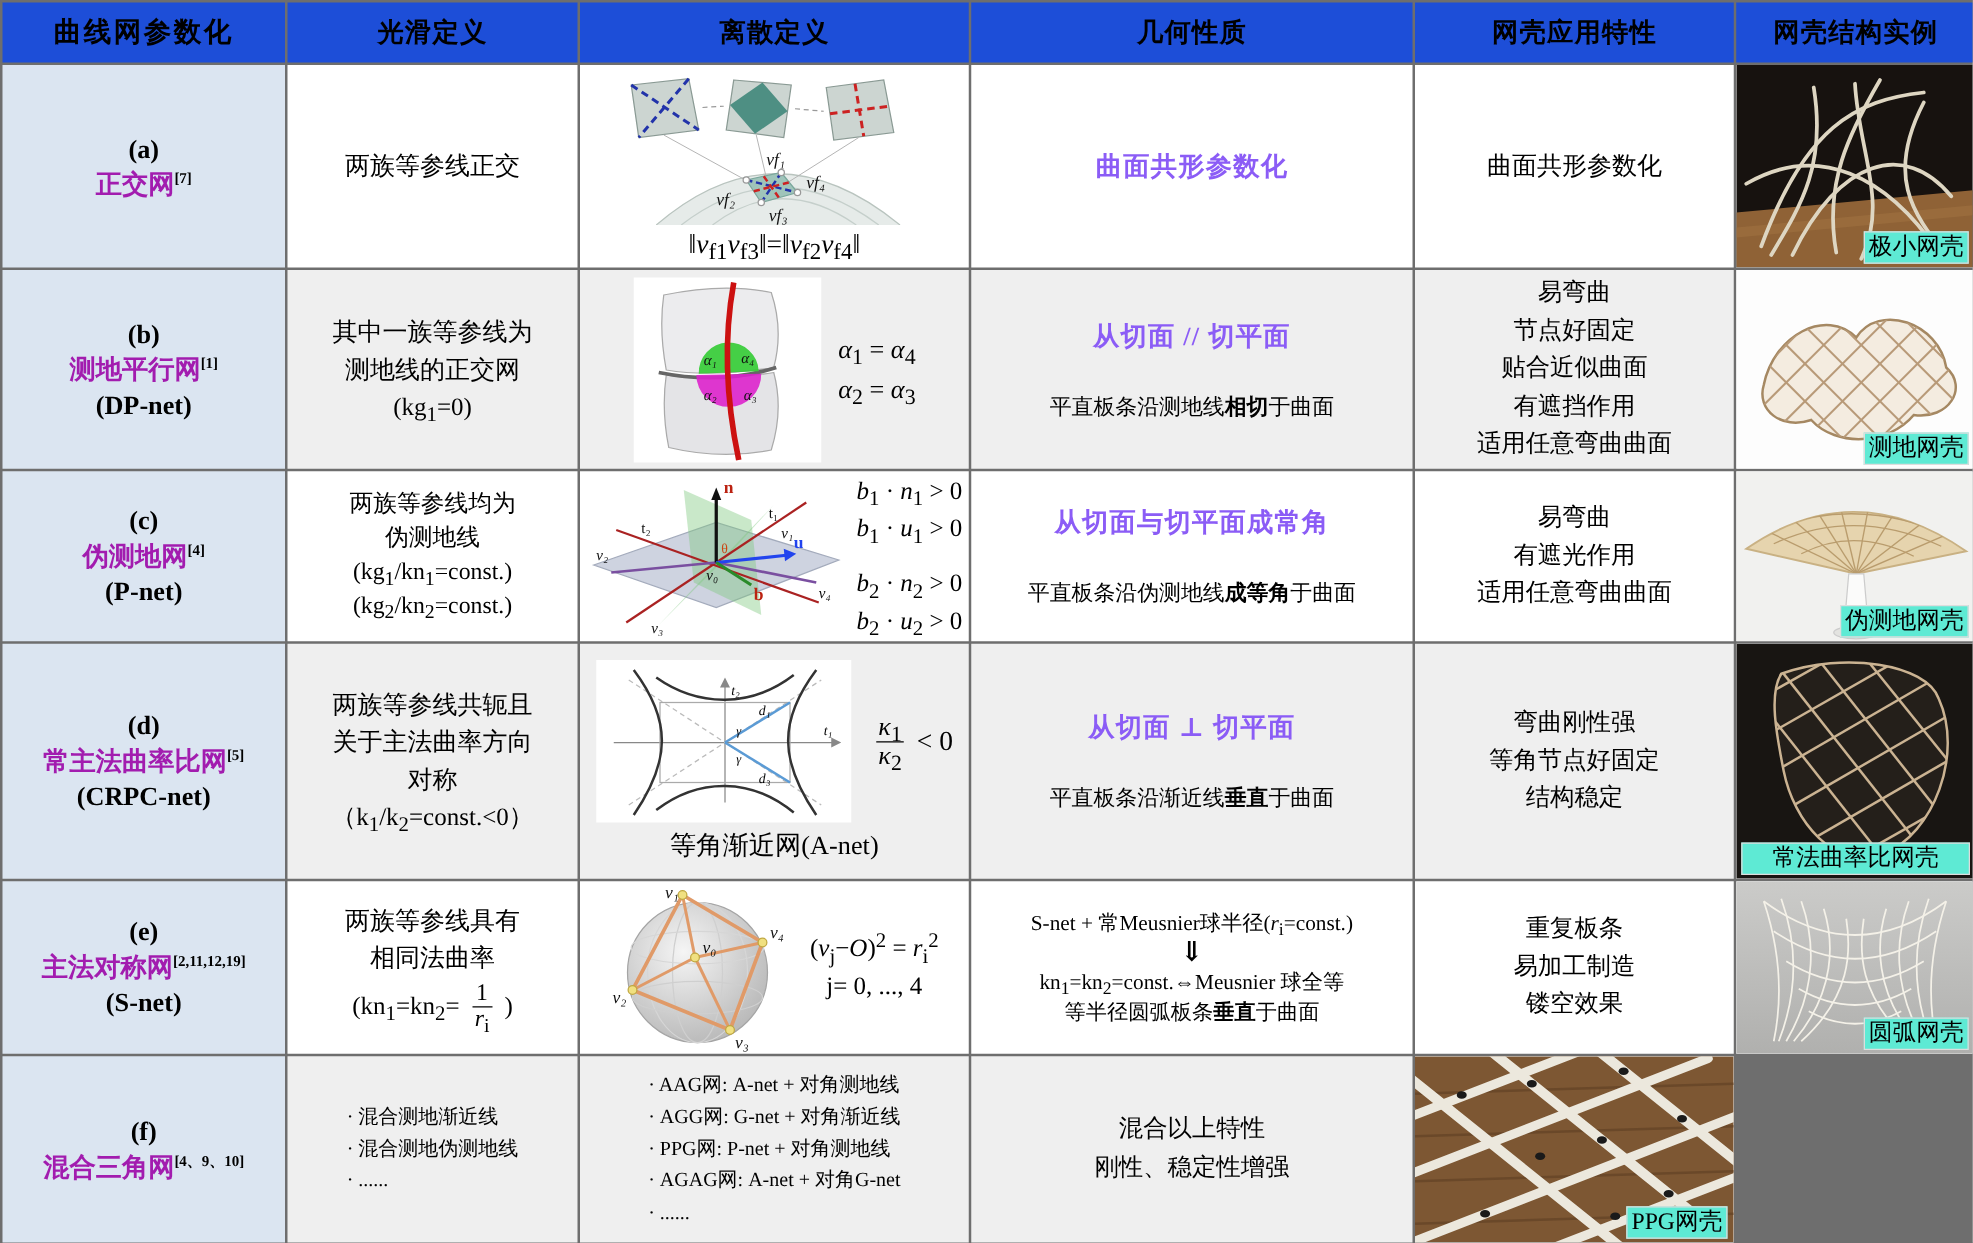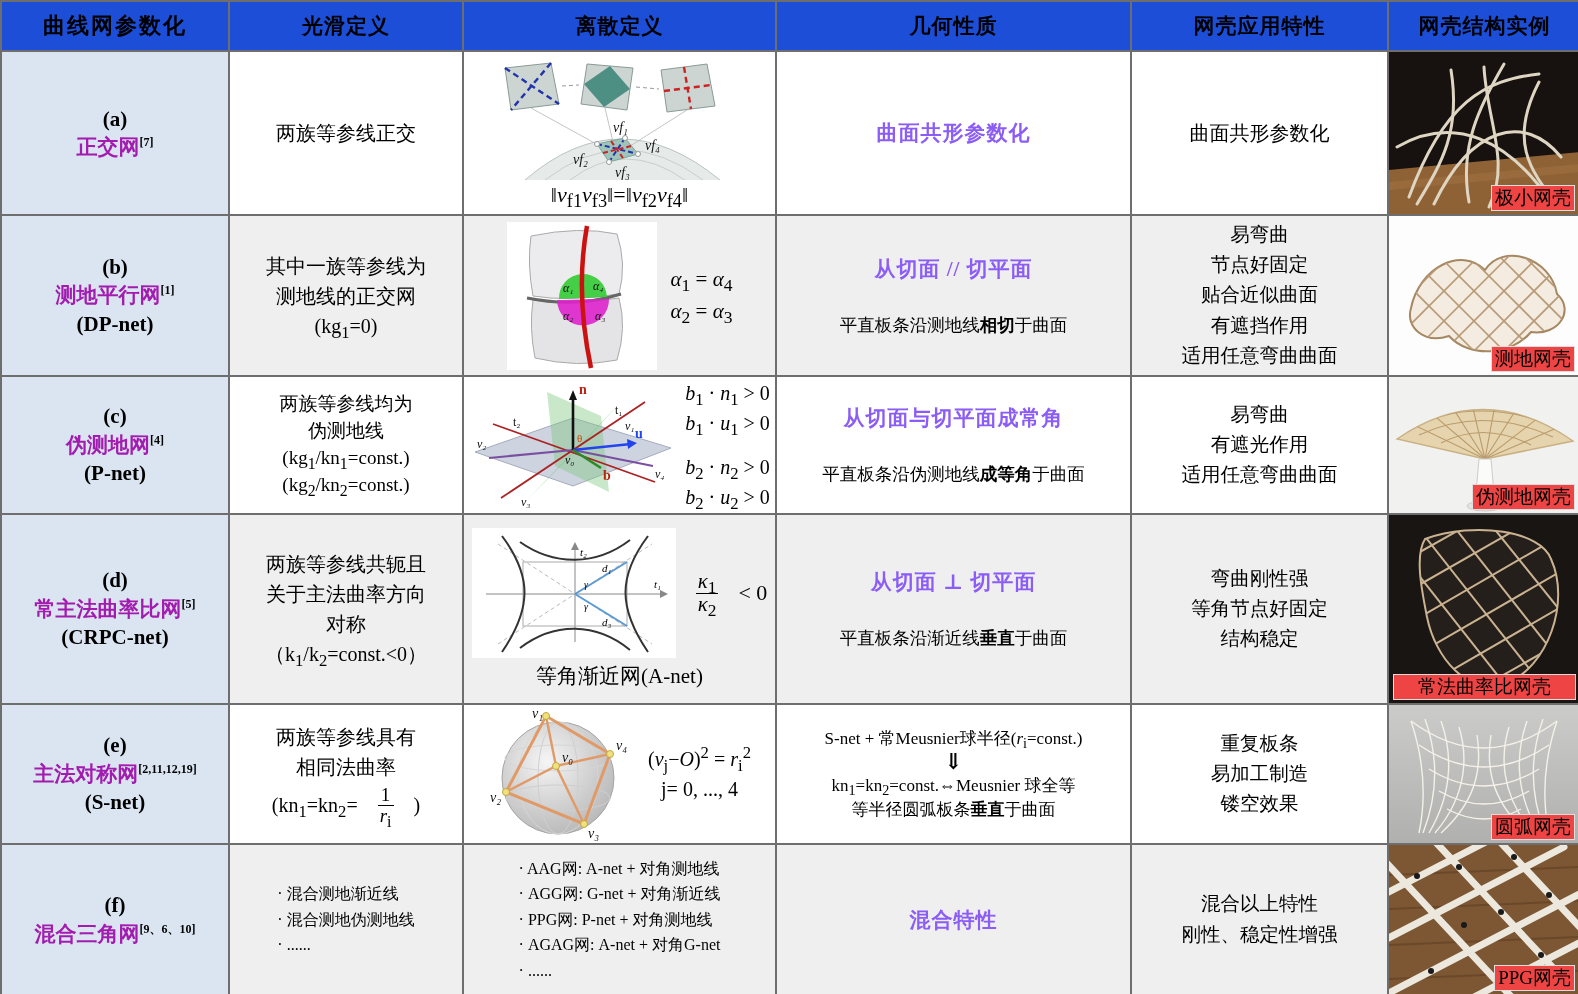--- a/index.html
+++ b/index.html
@@ -38,25 +38,25 @@
   .geom-arrow{font-size:22px;font-weight:bold;line-height:1.1;}
   .bullets{font-size:16px;line-height:1.6;text-align:left;}
   .disc-row{display:flex;align-items:center;justify-content:center;gap:14px;}
   .disc-col{display:flex;flex-direction:column;align-items:center;justify-content:center;}
   .eq{font-size:20px;line-height:1.5;}
   .formula{font-size:22px;margin-top:2px;}
   .caption-txt{font-size:21px;margin-top:4px;}
   .frac{display:inline-flex;flex-direction:column;align-items:center;vertical-align:middle;line-height:1.05;font-size:0.95em;}
   .frac .den{border-top:1.5px solid #000;padding:0 2px;}
   .frac .num{padding:0 2px;}
-  .fracline{display:flex;align-items:center;gap:20px;font-size:22px;}
+  .fracline{display:flex;align-items:center;gap:10px;font-size:22px;}
   .photo-cell{padding:0;background:#fff;}
   .photo-cell svg{display:block;width:100%;height:100%;}
   .photo-cap{
-    position:absolute;right:5px;bottom:3px;background:#ef4444;
+    position:absolute;right:5px;bottom:3px;background:#5eead4;
     font-size:19px;padding:0 3px;line-height:1.25;border:0.5px solid #ddd;
   }
   .photo-cap.wide{left:4px;right:4px;text-align:center;}
   svg text{font-family:"Liberation Serif","DejaVu Serif",serif;}
   .dlabel{font-style:italic;font-size:14px;fill:#111;}
   .dlabel-sm{font-style:italic;font-size:12px;fill:#111;}
   sub,sup{line-height:0;}
 </style>
 </head>
 <body>
@@ -443,30 +443,27 @@
           <path d="M40,64 Q95,98 150,64"></path>
           <path d="M50,86 Q95,112 140,86"></path>
           <path d="M58,104 Q95,124 132,104"></path>
       </g>
     </svg>
     <div class="photo-cap">圆弧网壳</div>
   </div>
 
   <div class="cell name-cell">
     <div>(f)</div>
-    <div><span class="red">混合三角网</span><sup class="ref">[9、6、10]</sup></div>
+    <div><span class="red">混合三角网</span><sup class="ref">[4、9、10]</sup></div>
   </div>
   <div class="cell band">
     <div class="bullets">· 混合测地渐近线<br>· 混合测地伪测地线<br>· ......</div>
   </div>
   <div class="cell band">
     <div class="bullets">· AAG网: A-net + 对角测地线<br>· AGG网: G-net + 对角渐近线<br>· PPG网:  P-net + 对角测地线<br>· AGAG网: A-net + 对角G-net<br>· ......</div>
-  </div>
-  <div class="cell band">
-    <div class="geom-main">混合特性</div>
   </div>
   <div class="cell band">
     <div class="app">混合以上特性<br>刚性、稳定性增强</div>
   </div>
   <div class="cell photo-cell">
     <svg viewBox="0 0 191 149" preserveAspectRatio="none">
       <rect width="191" height="149" fill="#7d5733"></rect>
       <g stroke="#6a4829" stroke-width="2">
         <line x1="0" y1="30" x2="191" y2="22"></line>
           <line x1="0" y1="64" x2="191" y2="56"></line>

